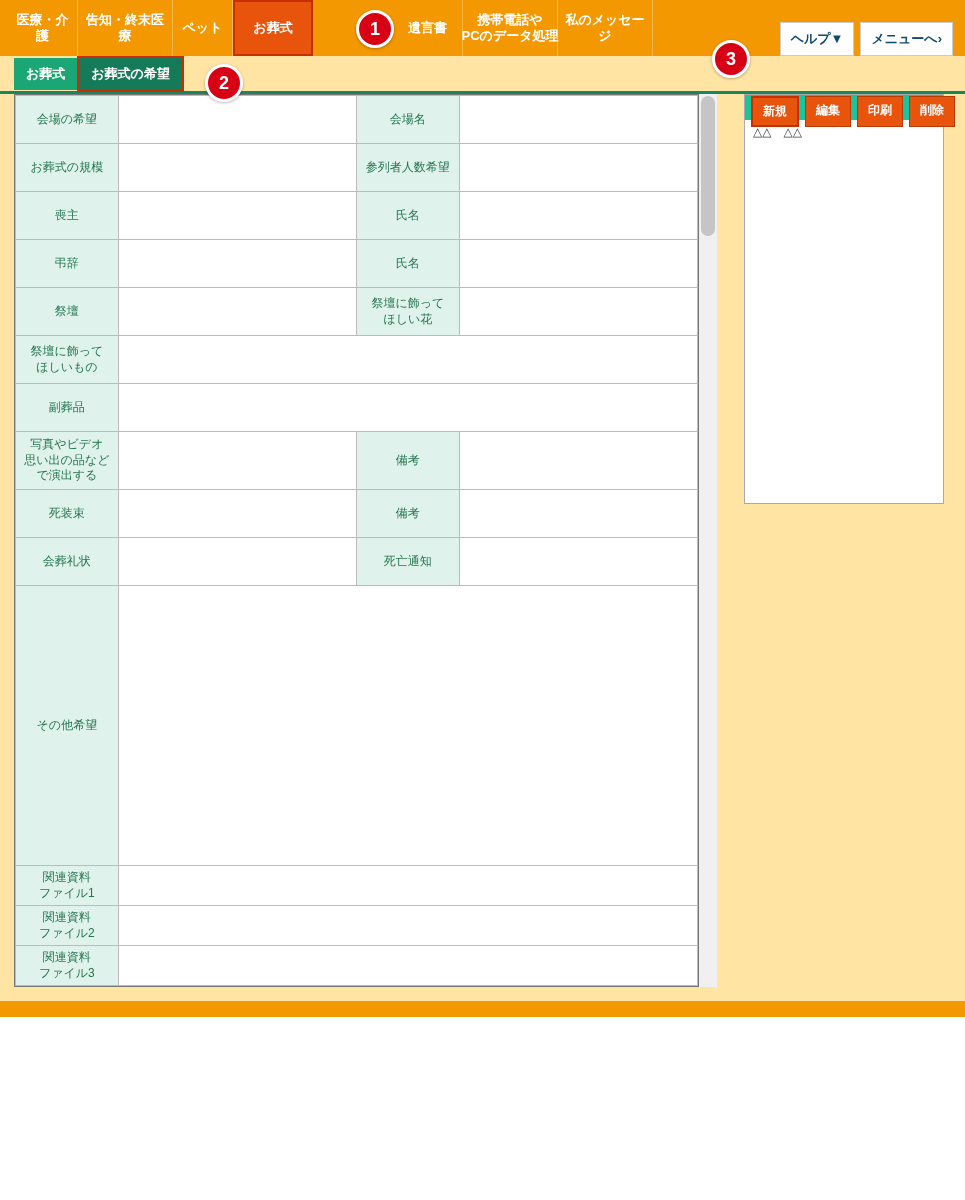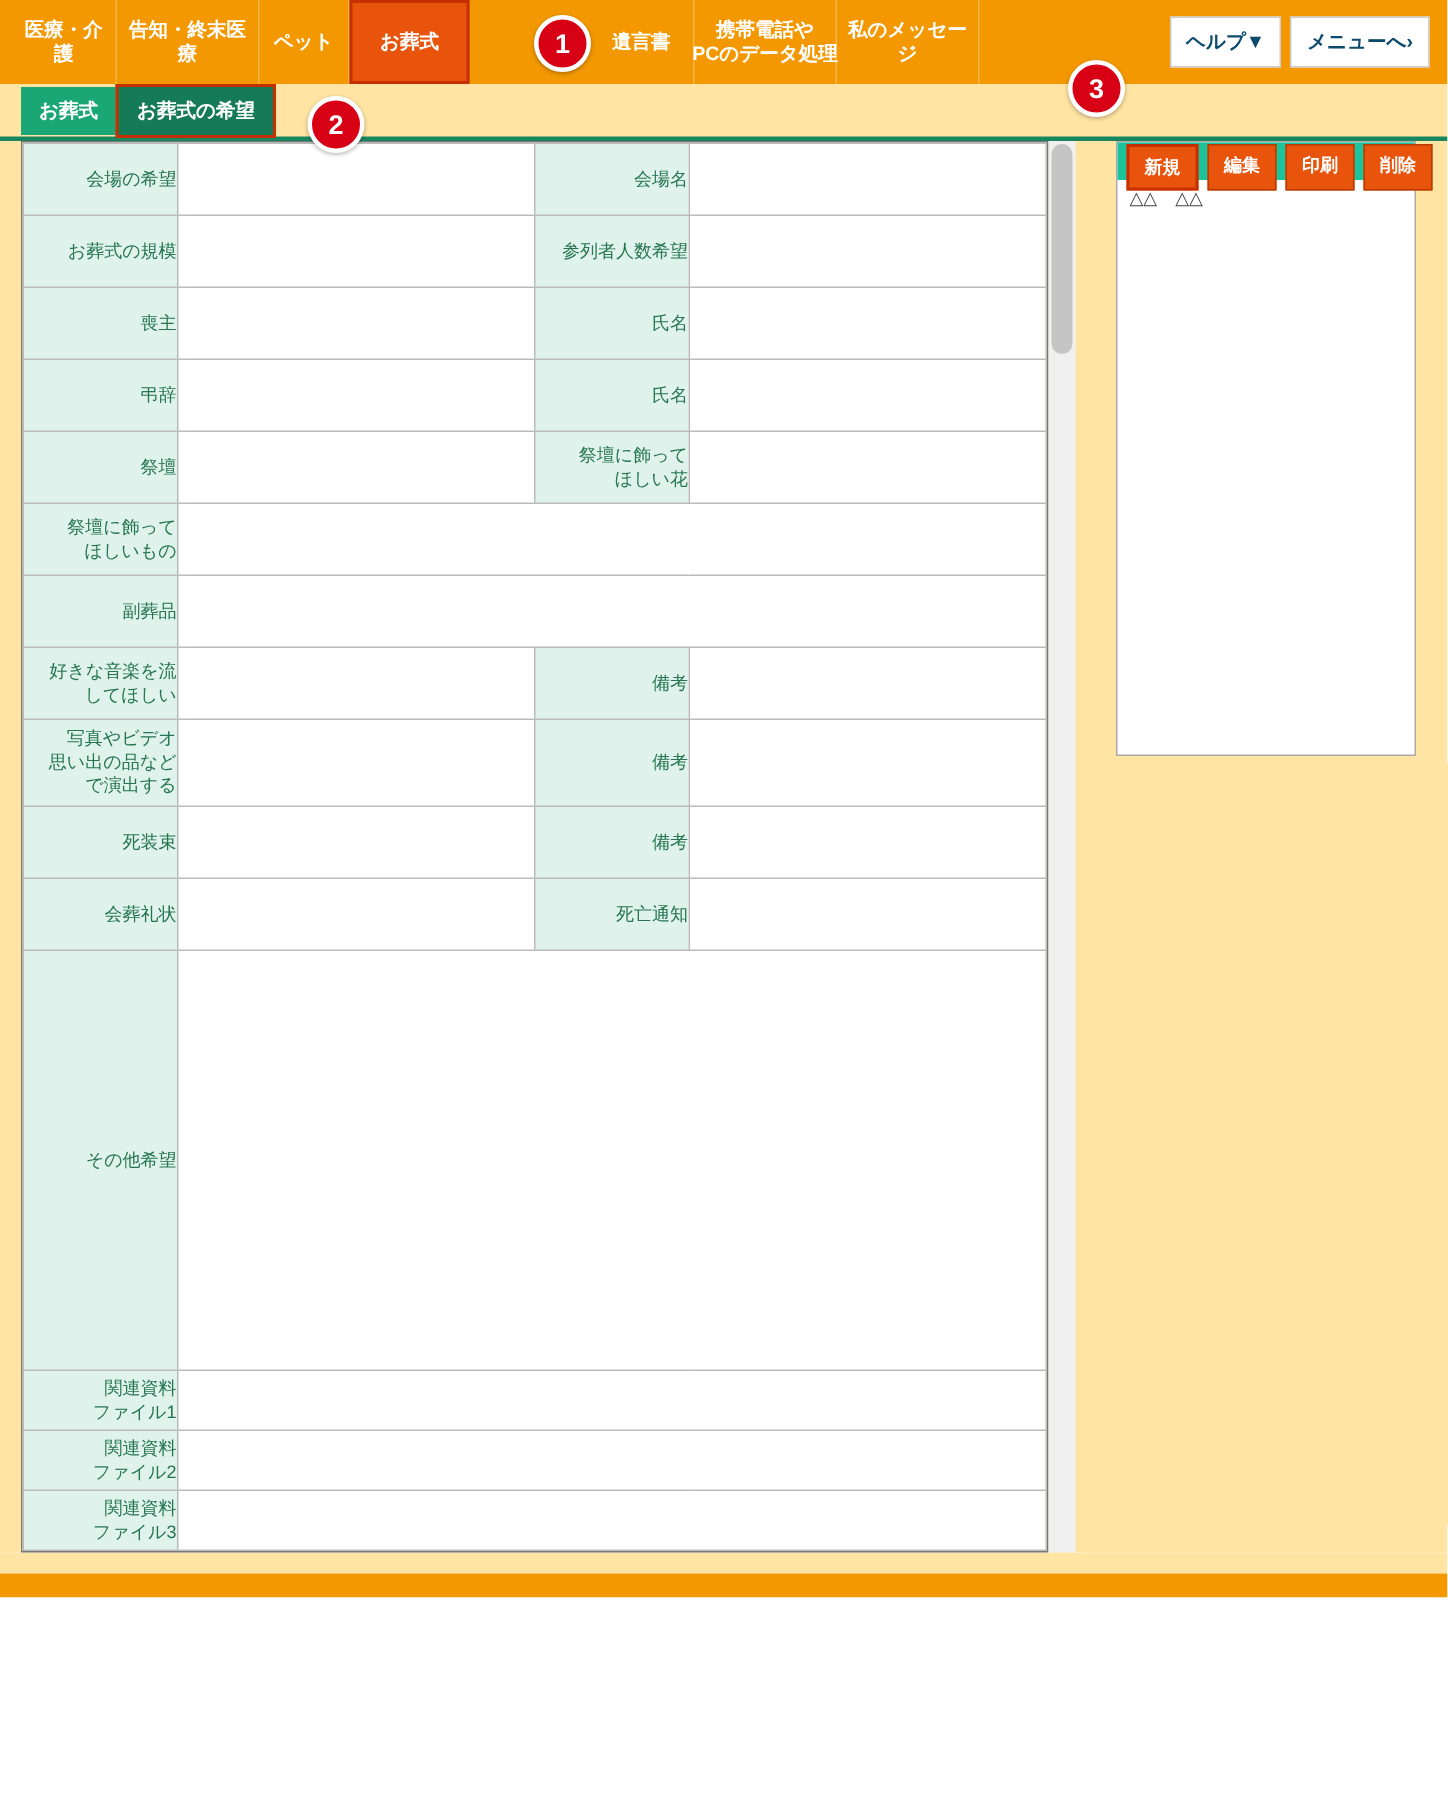--- a/index.html
+++ b/index.html
@@ -6,21 +6,21 @@
   body {
     margin: 0;
     font-family: "Hiragino Sans", "Meiryo", sans-serif;
     font-size: 12px;
     background: #fff;
     width: 965px;
   }
   .topbar {
     background: #f39800;
     display: flex;
-    align-items: center;
+    align-items: flex-end;
     height: 56px;
     padding: 0 8px;
     position: relative;
   }
   .topbar-item {
     color: #fff;
     font-size: 13px;
     font-weight: bold;
     padding: 10px 4px;
     text-align: center;
@@ -128,21 +128,21 @@
     width: 100%;
     border-collapse: collapse;
   }
   .main-table td {
     border: 1px solid #bbb;
     padding: 0;
   }
   .label-cell {
     background: #dff2eb;
     color: #257550;
-    text-align: right;
+    text-align: center;
     font-size: 12px;
     width: 100px;
     height: 48px;
     line-height: 1.3;
   }
   .value-cell {
     background: #fff;
     width: 232px;
   }
   .tall { height: 280px; }
@@ -262,27 +262,20 @@
         <tr>
                 <td class="label-cell" style="white-space:pre">祭壇に飾って
 ほしいもの</td>
                 <td class="value-cell" colspan="3"></td>
               </tr>
         <tr>
                 <td class="label-cell">副葬品</td>
                 <td class="value-cell" colspan="3"></td>
               </tr>
         <tr>
-                <td class="label-cell" style="white-space:pre">好きな音楽を流
-してほしい</td>
-                <td class="value-cell"></td>
-                <td class="label-cell">備考</td>
-                <td class="value-cell"></td>
-              </tr>
-        <tr>
                 <td class="label-cell" style="white-space:pre;height:58px">写真やビデオ
 思い出の品など
 で演出する</td>
                 <td class="value-cell"></td>
                 <td class="label-cell">備考</td>
                 <td class="value-cell"></td>
               </tr>
         <tr>
                 <td class="label-cell">死装束</td>
                 <td class="value-cell"></td>

